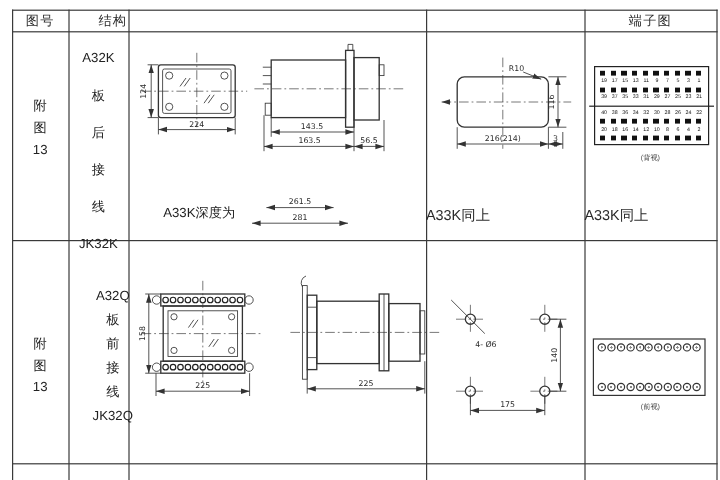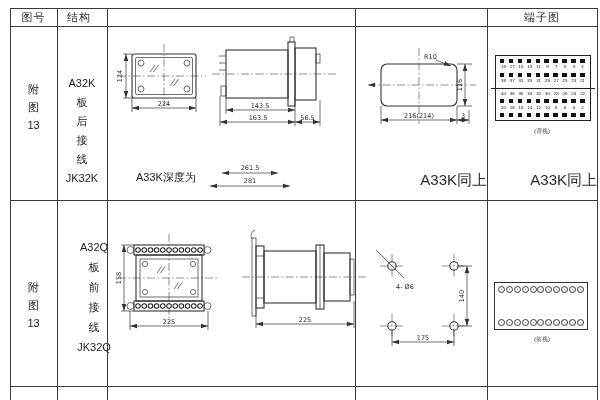--- a/index.html
+++ b/index.html
@@ -22,21 +22,21 @@
   .depth-row{position:absolute;display:flex;align-items:center;gap:4px}
   .depth-label{font-size:11px;white-space:nowrap}
   .tblk{position:absolute;border:1.2px solid #222;background:#fff;display:flex;
     flex-direction:column;justify-content:space-between;padding:3px 3px;overflow:visible}
   .dots{height:4px;margin:0 1px;
     background:repeating-linear-gradient(90deg,#111 0 4.4px,transparent 4.4px 8.9px)}
   .nums{display:flex}
   .nums span{flex:1;text-align:center;font-size:4.4px;line-height:1.1;color:#111}
   .divid{border-top:1px solid #222;width:calc(100% + 16px);margin:1px 0 1px -8px}
   .cap{position:absolute;font-size:6px;color:#444;text-align:center}
-  .same{position:absolute;font-size:15px;color:#2b2b2b;text-align:right}
+  .same{position:absolute;font-size:12px;color:#2b2b2b;text-align:left}
   .qblk{position:absolute;border:1.3px solid #333;background:#fff;display:flex;
     flex-direction:column;justify-content:space-between;padding:3px 3px}
   .crow{display:flex;justify-content:space-between}
   .crow span{width:7px;height:7px;border:1px solid #333;border-radius:50%;
     background:radial-gradient(circle at 50% 50%,#888 0 0.9px,#fff 1px)}
 </style>
 </head>
 <body>
 
 <div class="page">
@@ -54,30 +54,30 @@
   <div class="hl" style="left:10px;top:200px;width:588px"></div>
   <div class="hl" style="left:10px;top:386px;width:588px"></div>
   <div class="vl" style="left:10px;top:8px;height:392px"></div>
   <div class="vl" style="left:57px;top:8px;height:392px"></div>
   <div class="vl" style="left:107px;top:8px;height:392px"></div>
   <div class="vl" style="left:355px;top:8px;height:392px"></div>
   <div class="vl" style="left:487px;top:8px;height:392px"></div>
   <div class="vl" style="left:597px;top:8px;height:392px"></div>
 
   <div class="cell hdr" style="left:10px;top:8px;width:47px;height:18px">图号</div>
-  <div class="cell hdr" style="left:54px;top:8px;width:50px;height:18px">结构</div>
+  <div class="cell hdr" style="left:69px;top:8px;width:50px;height:18px">结构</div>
   <div class="cell hdr" style="left:487px;top:8px;width:110px;height:18px">端子图</div>
 
   <div class="stack" style="left:10px;top:84px;width:47px">
       <span>附</span>
       <span>图</span>
       <span>13</span>
     </div>
 
-  <div class="stack" style="left:57px;top:78px;width:50px;gap:8px">
+  <div class="stack" style="left:57px;top:44px;width:50px;gap:20px">
       <span>A32K</span>
       <span>板</span>
       <span>后</span>
       <span>接</span>
       <span>线</span>
       <span>JK32K</span>
     </div>
 
   <svg class="abs" style="left:110px;top:36px" width="100" height="112" viewBox="0 0 100 112">
     <g>

